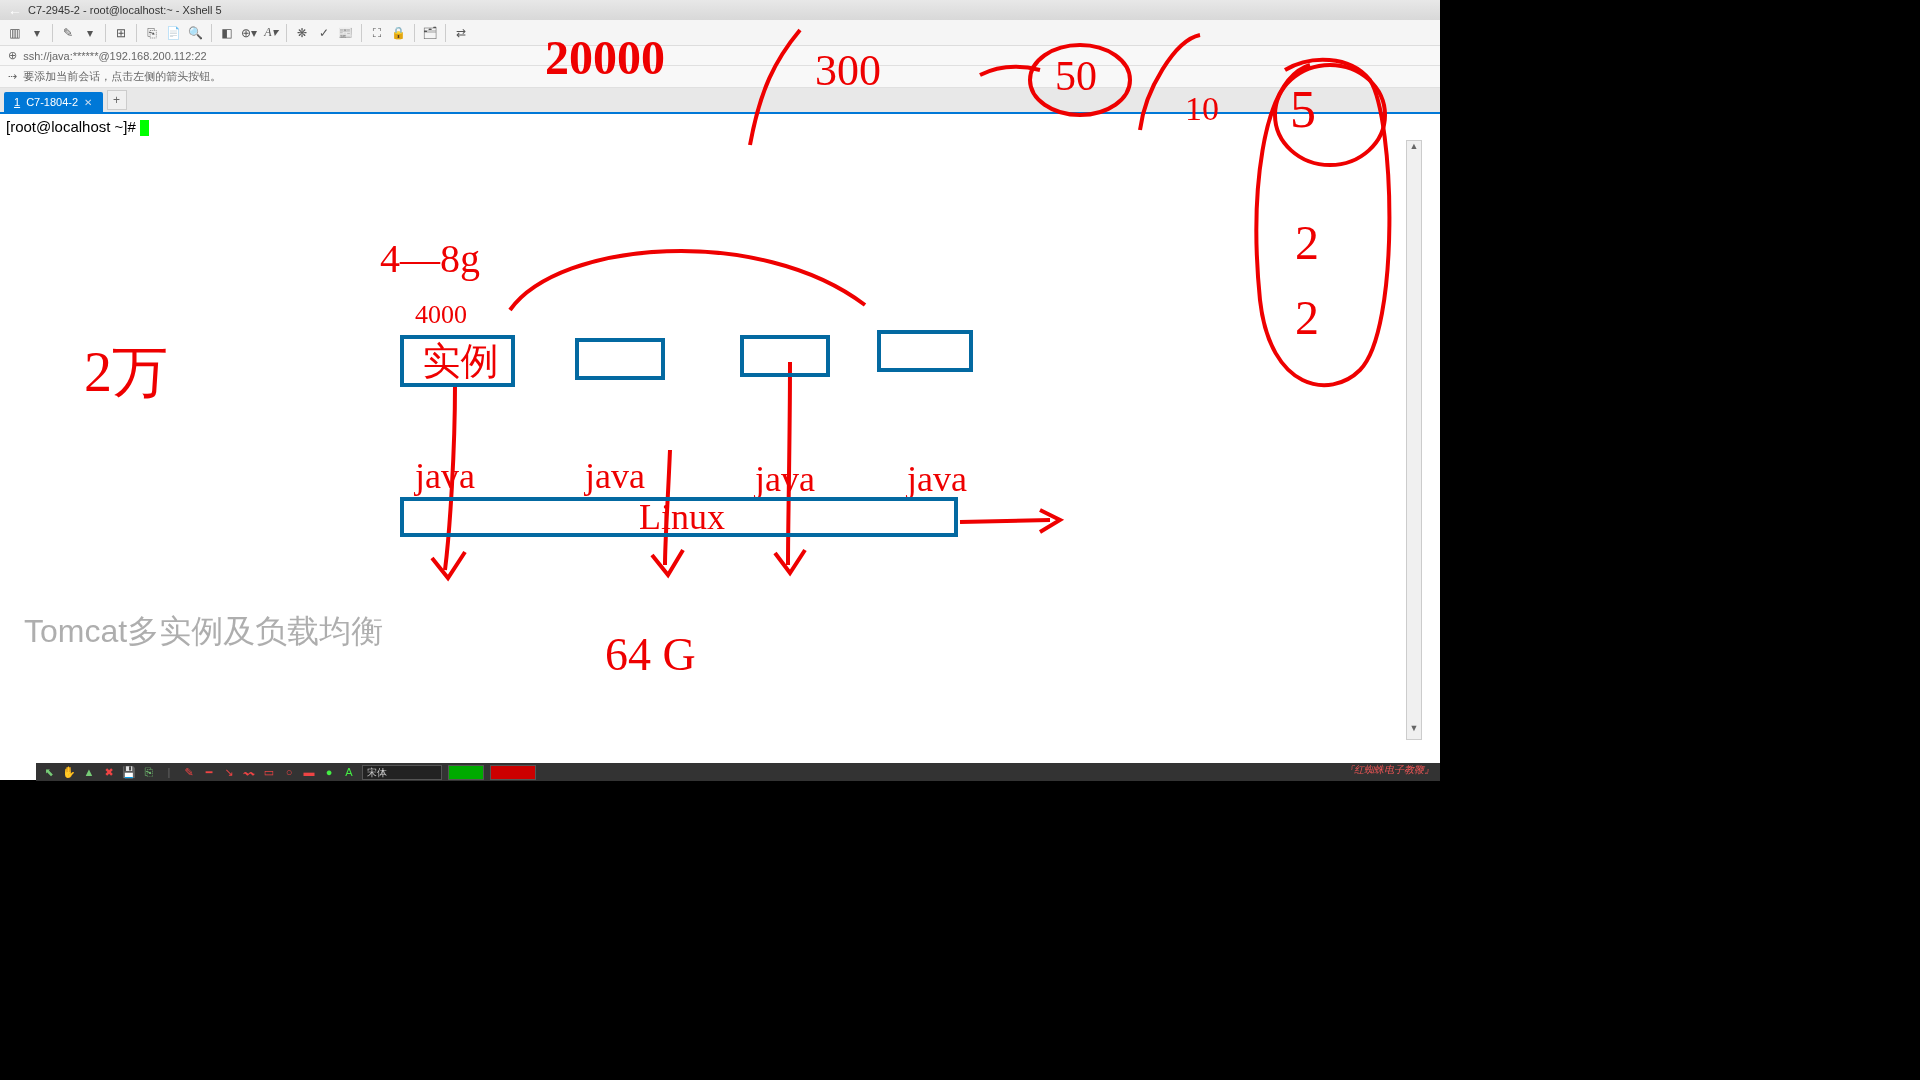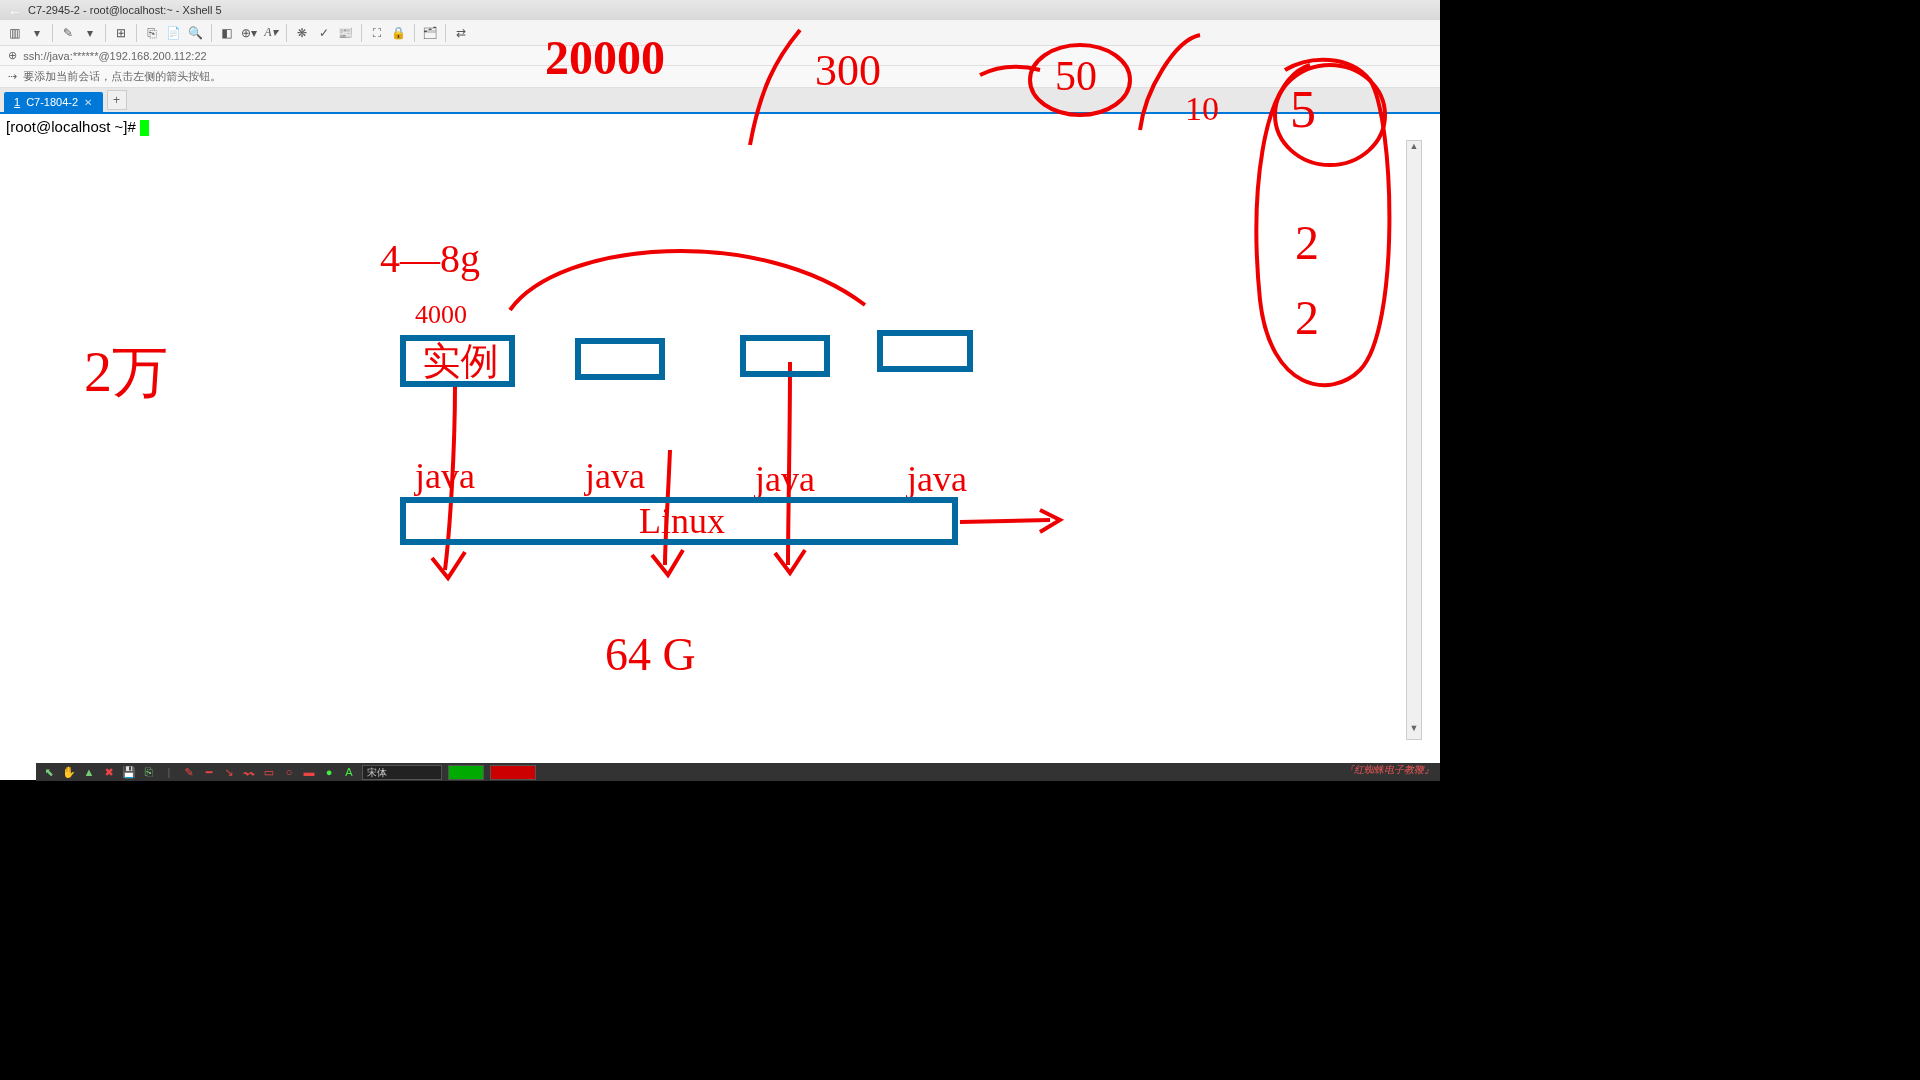--- a/index.html
+++ b/index.html
@@ -21,21 +21,21 @@
 .tabbar { height: 26px; background: #e8e8e8; display: flex; align-items: flex-end; border-bottom: 2px solid #0078d7; padding-left: 4px; }
 .tab { background: #0078d7; color: #fff; font-size: 11px; padding: 4px 10px; display: flex; align-items: center; gap: 6px; border-radius: 2px 2px 0 0; }
 .tab .x { color: #cde; font-size: 10px; }
 .newtab { width: 20px; height: 20px; background: #f0f0f0; border: 1px solid #ccc; margin-left: 4px; display: flex; align-items: center; justify-content: center; font-size: 12px; color: #666; margin-bottom: 2px; }
 .terminal { background: #fff; font-family: "Consolas", monospace; font-size: 15px; padding: 4px 6px; position: relative; height: 600px; }
 .prompt { color: #000; }
 .cursor { display: inline-block; width: 9px; height: 16px; background: #0f0; vertical-align: middle; }
 
 
 .diagram { position: absolute; left: 0; top: 0; width: 1440px; height: 780px; pointer-events: none; }
-.red-box { position: absolute; border: 6px solid #0369a1; padding-left: 6px; }
+.red-box { position: absolute; border: 4px solid #0369a1; padding-left: 6px; }
 .red-text { position: absolute; color: #e00; font-family: "SimSun", serif; font-size: 36px; }
 .video-title-wm { position: absolute; left: 24px; top: 610px; font-size: 32px; color: rgba(120,120,120,.6); }
 
 
 .scrollbar { position: absolute; right: 18px; top: 140px; width: 16px; height: 600px; background: #f0f0f0; border: 1px solid #ccc; }
 .scrollbar .thumb { position: absolute; left: 1px; width: 12px; }
 
 
 .gradient-bottom { position: absolute; left: 0; bottom: 0; width: 1440px; height: 140px; background: linear-gradient(transparent, rgba(180,180,180,.4)); }
 .progress { position: absolute; left: 20px; right: 20px; bottom: 90px; height: 4px; background: rgba(255,255,255,.3); }
@@ -195,25 +195,26 @@
   <div class="red-box" style="left:575px;top:338px;width:90px;height:42px"></div>
   <div class="red-box" style="left:740px;top:335px;width:90px;height:42px"></div>
   <div class="red-box" style="left:877px;top:330px;width:96px;height:42px"></div>
 
 
   <div class="red-text" style="left:415px;top:455px;font-family:serif">java</div>
   <div class="red-text" style="left:585px;top:455px;font-family:serif">java</div>
   <div class="red-text" style="left:755px;top:458px;font-family:serif">java</div>
   <div class="red-text" style="left:907px;top:458px;font-family:serif">java</div>
 
-  <div class="red-box" style="left:400px;top:497px;width:558px;height:48px;display:flex;align-items:center;justify-content:center">
+  <div class="red-box" style="left:400px;top:497px;width:558px;height:40px;display:flex;align-items:center;justify-content:center">
     <span class="red-text" style="position:static;font-size:36px;font-family:serif">Linux</span>
   </div>
 
 
+  <div class="video-title-wm">Tomcat多实例及负载均衡</div>
 </div>
 
 <div class="qbadges">
   <div class="qbadge qb1">
       <div>完美</div>
       <div>画质</div>
     </div>
   <div class="qbadge qb2">
       <div>很好</div>
       <div>画质</div>

